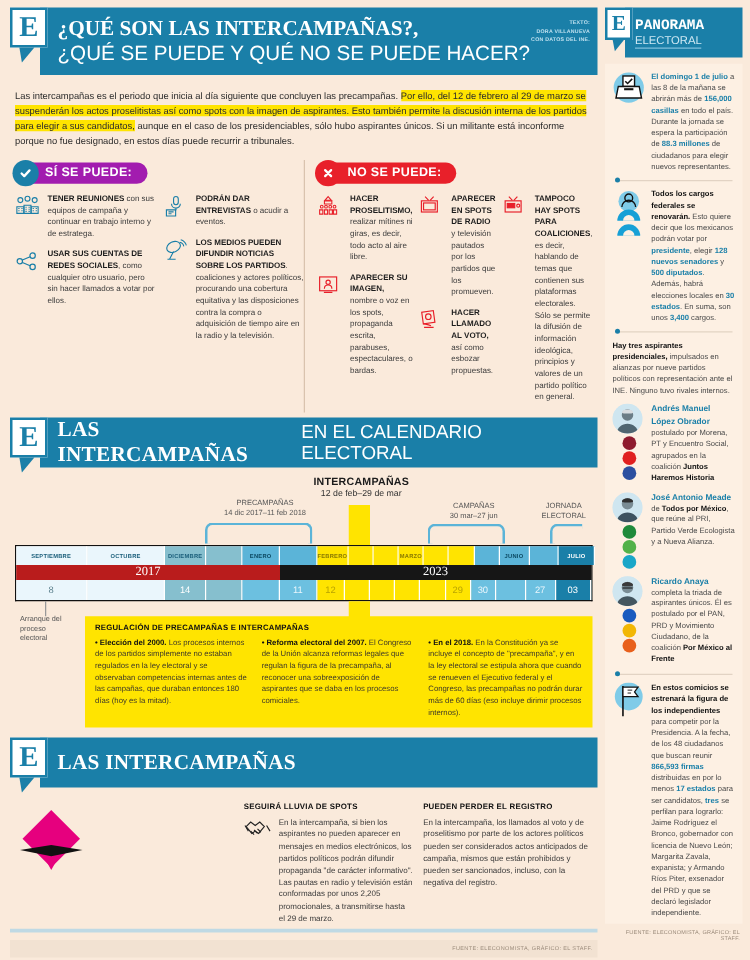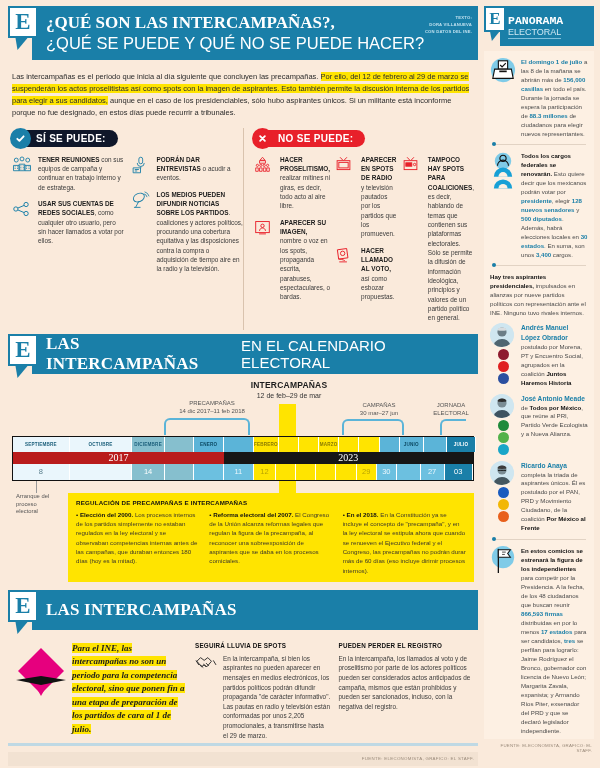--- a/index.html
+++ b/index.html
@@ -62,21 +62,21 @@
   
   .yn-wrap { display: flex; padding: 2px 4px 0 4px; }
   .yn-col { width: 50%; position: relative; }
   .yn-col.right { padding-left: 10px; border-left: 1px solid #d9c3ae; }
   .pill {
     display: inline-flex; align-items: center; height: 17px;
     border-radius: 9px; padding: 0 12px 0 20px; color: #fff;
     font-size: 10px; font-weight: bold; letter-spacing: .3px;
     position: relative; margin-bottom: 8px;
   }
-  .pill.yes { background: #0f172a; }
+  .pill.yes { background: #a21caf; }
   .pill.no  { background: #e8202a; }
   .pill-icon {
     position: absolute; left: -2px; top: -2px; width: 21px; height: 21px;
     border-radius: 50%; color: #fff; font-size: 12px; font-weight: bold;
     display: flex; align-items: center; justify-content: center;
   }
   .pill.yes .pill-icon { background: #1a7fa8; }
   .pill.no  .pill-icon { background: #e8202a; }
 
   .cols2 { display: flex; gap: 6px; }
@@ -484,21 +484,20 @@
 
     <div class="concept-area">
       <div class="c-left">
         <div class="diamond-ico">
           <svg width="58" height="60" viewBox="0 0 58 60">
             <path d="M29 2 L52 25 L29 48 L6 25 Z" fill="#e6007e"></path>
             <path d="M4 34 L29 30 L54 34 L29 39 Z" fill="#111"></path>
             <path d="M24 41 L34 41 L29 50 Z" fill="#e6007e"></path>
           </svg>
         </div>
-        <div class="quote"><span>Para el INE, las intercampañas no son un periodo para la competencia electoral, sino que ponen fin a una etapa de preparación de los partidos de cara al 1 de julio.</span></div>
       </div>
 
       <div class="c-mid">
         <div class="ctitle">SEGUIRÁ LLUVIA DE SPOTS</div>
         <div class="c-mid-body">
           <div style="width:24px;flex:0 0 24px">
             <svg width="22" height="20" viewBox="0 0 24 22" fill="none" stroke="#222" stroke-width="1">
               <path d="M2 8 6 4l4 3 4-3 4 4-5 6-3-2-3 2z"></path>
               <path d="M6 12l3 3M9 11l3 3M12 10l3 3"></path>
               <path d="M1 7l3 5M20 7l3 5"></path>

